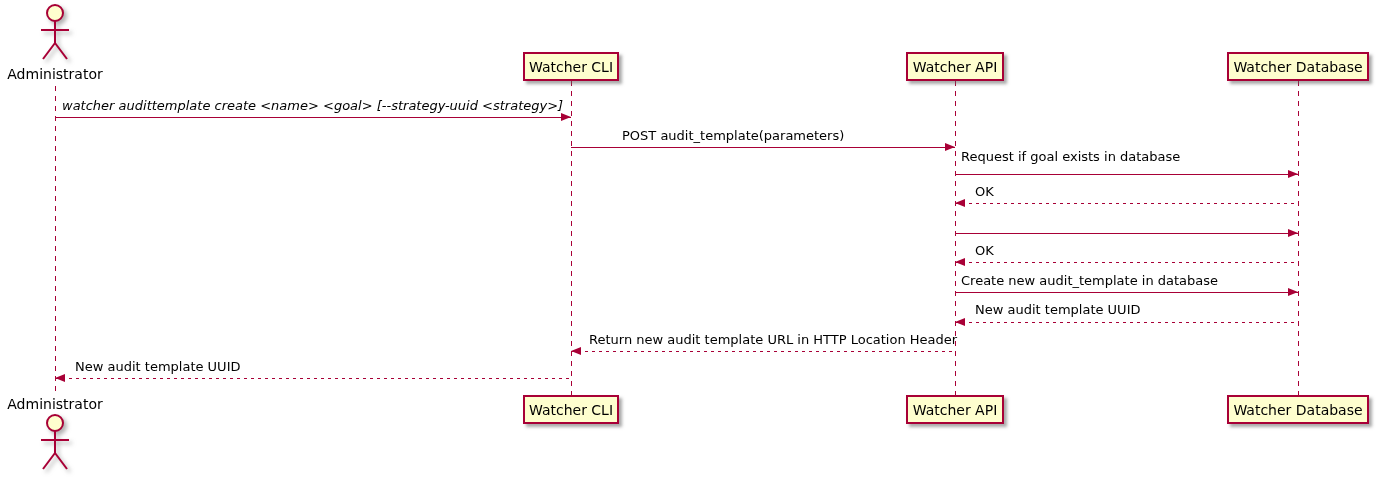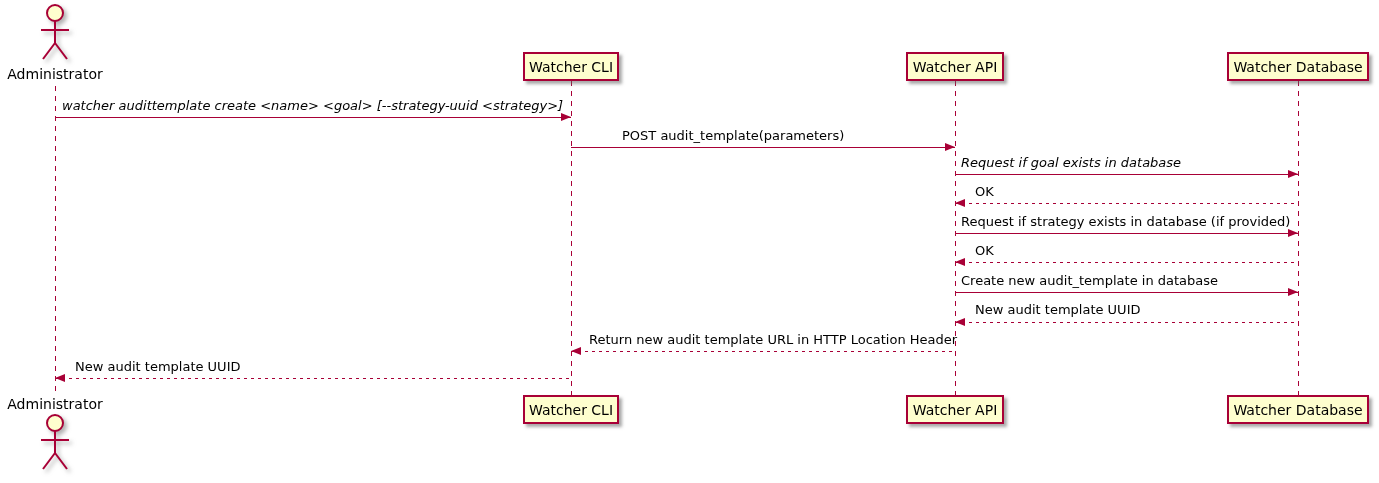--- a/index.html
+++ b/index.html
@@ -101,29 +101,28 @@
   <div class="pbox" style="left:1227px; top:52px; width:142px;">Watcher Database</div>
 
   <div class="msg-label" style="left:62px; top:99px;font-style:italic;">watcher audittemplate create &lt;name&gt; &lt;goal&gt; [--strategy-uuid &lt;strategy&gt;]</div>
   <div class="msg-line solid" style="left:55px; top:117px; width:516px;"></div>
   <div class="arrow-right" style="left:561px; top:113px;"></div>
 
   <div class="msg-label" style="left:577px; top:129px;margin-left:45px;">POST audit_template(parameters)</div>
   <div class="msg-line solid" style="left:571px; top:147px; width:384px;"></div>
   <div class="arrow-right" style="left:945px; top:143px;"></div>
 
-  <div class="msg-label" style="left:961px; top:156px;font-style:italic;">Request if goal exists in database</div>
+  <div class="msg-label" style="left:961px; top:150px;">Request if goal exists in database</div>
   <div class="msg-line solid" style="left:955px; top:174px; width:343px;"></div>
   <div class="arrow-right" style="left:1288px; top:170px;"></div>
 
   <div class="msg-label" style="left:975px; top:185px;">OK</div>
   <div class="msg-line dashed" style="left:955px; top:203px; width:343px;"></div>
   <div class="arrow-left" style="left:955px; top:199px;"></div>
 
-  <div class="msg-label" style="left:961px; top:215px;">Request if strategy exists in database (if provided)</div>
   <div class="msg-line solid" style="left:955px; top:233px; width:343px;"></div>
   <div class="arrow-right" style="left:1288px; top:229px;"></div>
 
   <div class="msg-label" style="left:975px; top:244px;">OK</div>
   <div class="msg-line dashed" style="left:955px; top:262px; width:343px;"></div>
   <div class="arrow-left" style="left:955px; top:258px;"></div>
 
   <div class="msg-label" style="left:961px; top:274px;">Create new audit_template in database</div>
   <div class="msg-line solid" style="left:955px; top:292px; width:343px;"></div>
   <div class="arrow-right" style="left:1288px; top:288px;"></div>

